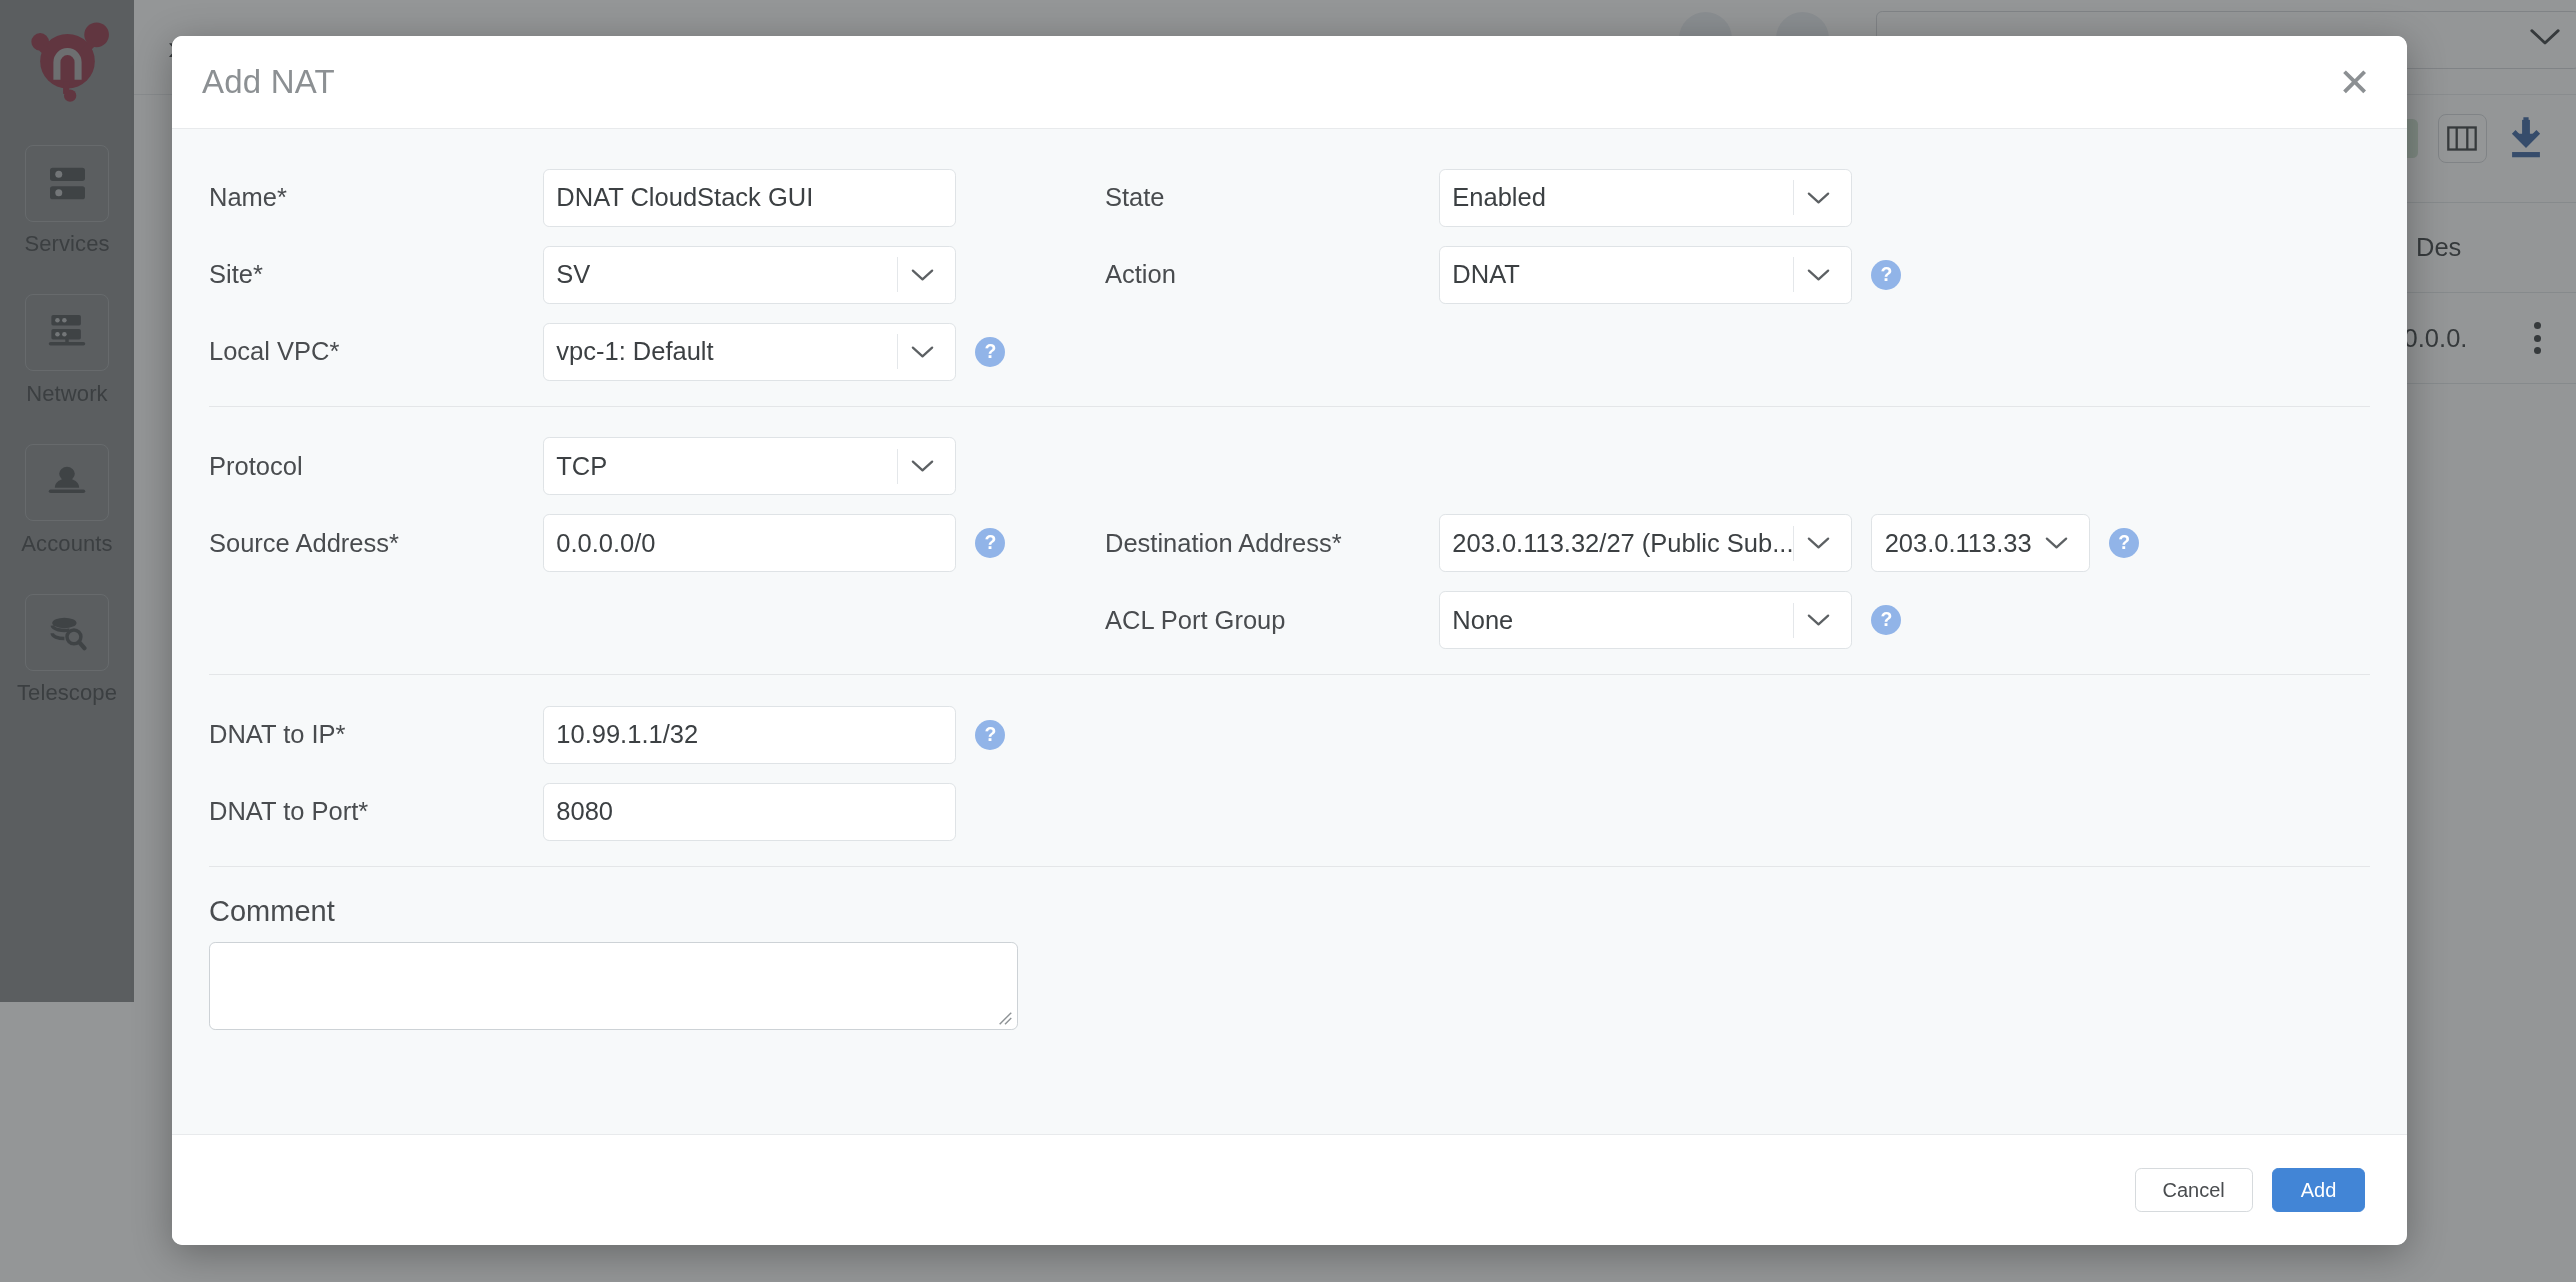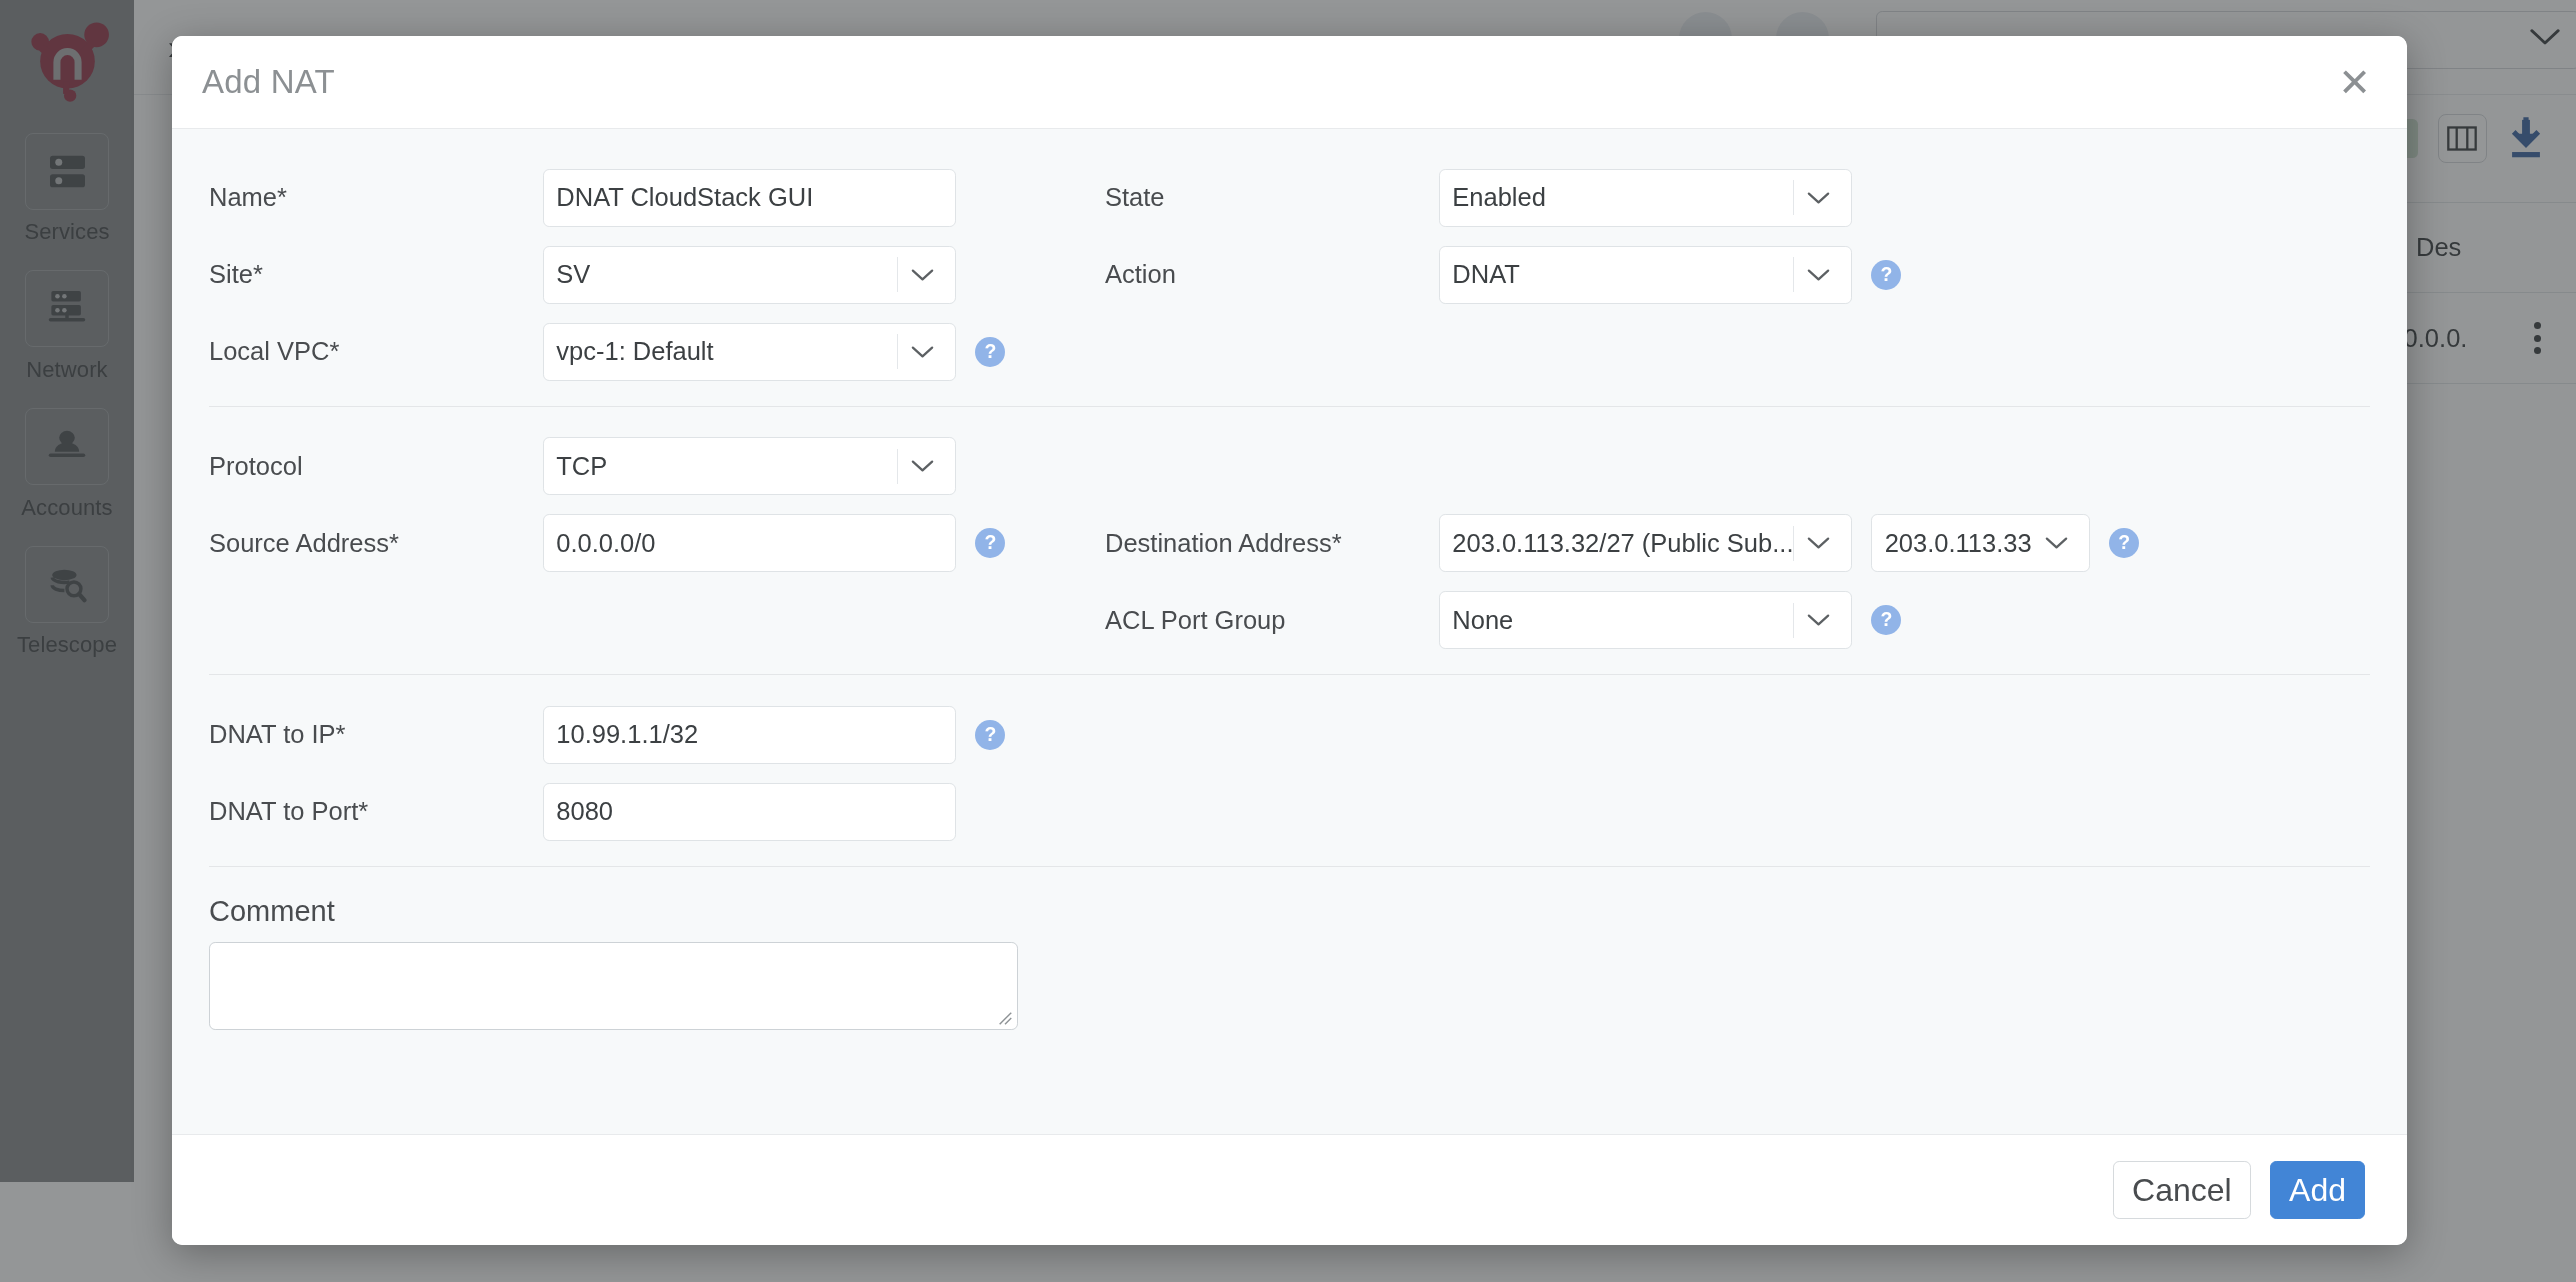--- a/index.html
+++ b/index.html
@@ -12,23 +12,23 @@
 
   
   #app-background {
     position: absolute; inset: 0;
     background: #ffffff;
   }
 
   
   #sidebar {
     position: absolute; left: 0; top: 0;
-    width: 134px; height: 1182px;
+    width: 134px; height: 1002px;
     background: #808386;
-    display: flex; flex-direction: column; align-items: center;
+    display: flex; flex-direction: column; align-items: center; gap: 12px;
   }
   #brand-logo { margin-top: 10.6px; width: 97px; height: 97px; }
   .nav-item {
     width: 95px; margin-top: 25px;
     display: flex; flex-direction: column; align-items: center;
     cursor: pointer;
   }
   .nav-icon-box {
     width: 84px; height: 77px;
     border: 0.9px solid #9b9ea1; border-radius: 8px;
@@ -204,22 +204,22 @@
     width: 16px; height: 16px;
   }
 
   #modal-footer {
     flex: 0 0 111px; height: 111px;
     background: #fff; border-top: 0.9px solid #e8eaec;
     display: flex; align-items: center; justify-content: flex-end;
     padding-right: 42px; gap: 19.4px;
   }
   .btn {
-    height: 58px; border-radius: 6.2px;
-    font-size: 32px; cursor: pointer;
+    height: 44px; border-radius: 6.2px;
+    font-size: 20px; cursor: pointer;
     display: flex; align-items: center; justify-content: center;
     padding: 0 18px;
   }
   #btn-cancel { background: #fff; border: 0.9px solid #d6dadd; color: #494c4f; min-width: 118px; }
   #btn-add { background: #4285d6; border: 0.9px solid #4285d6; color: #fff; min-width: 93px; }
 </style>
 </head>
 <body>
 
 <div id="app-background">

